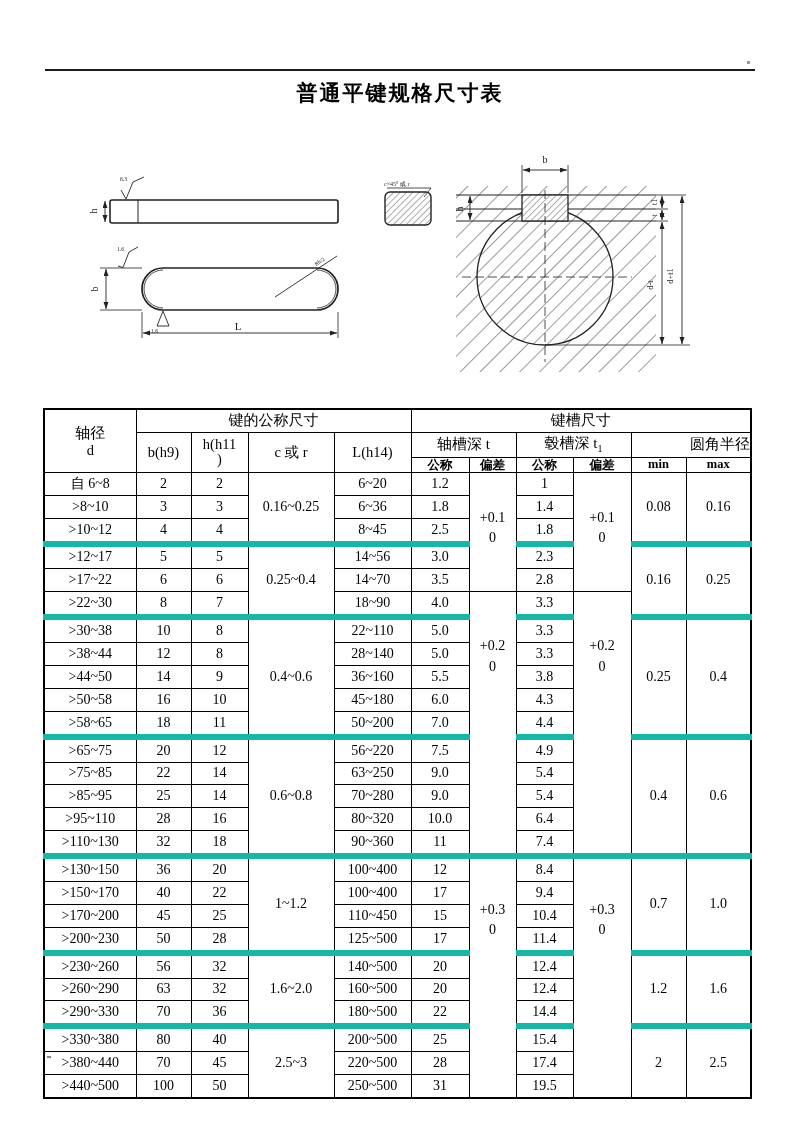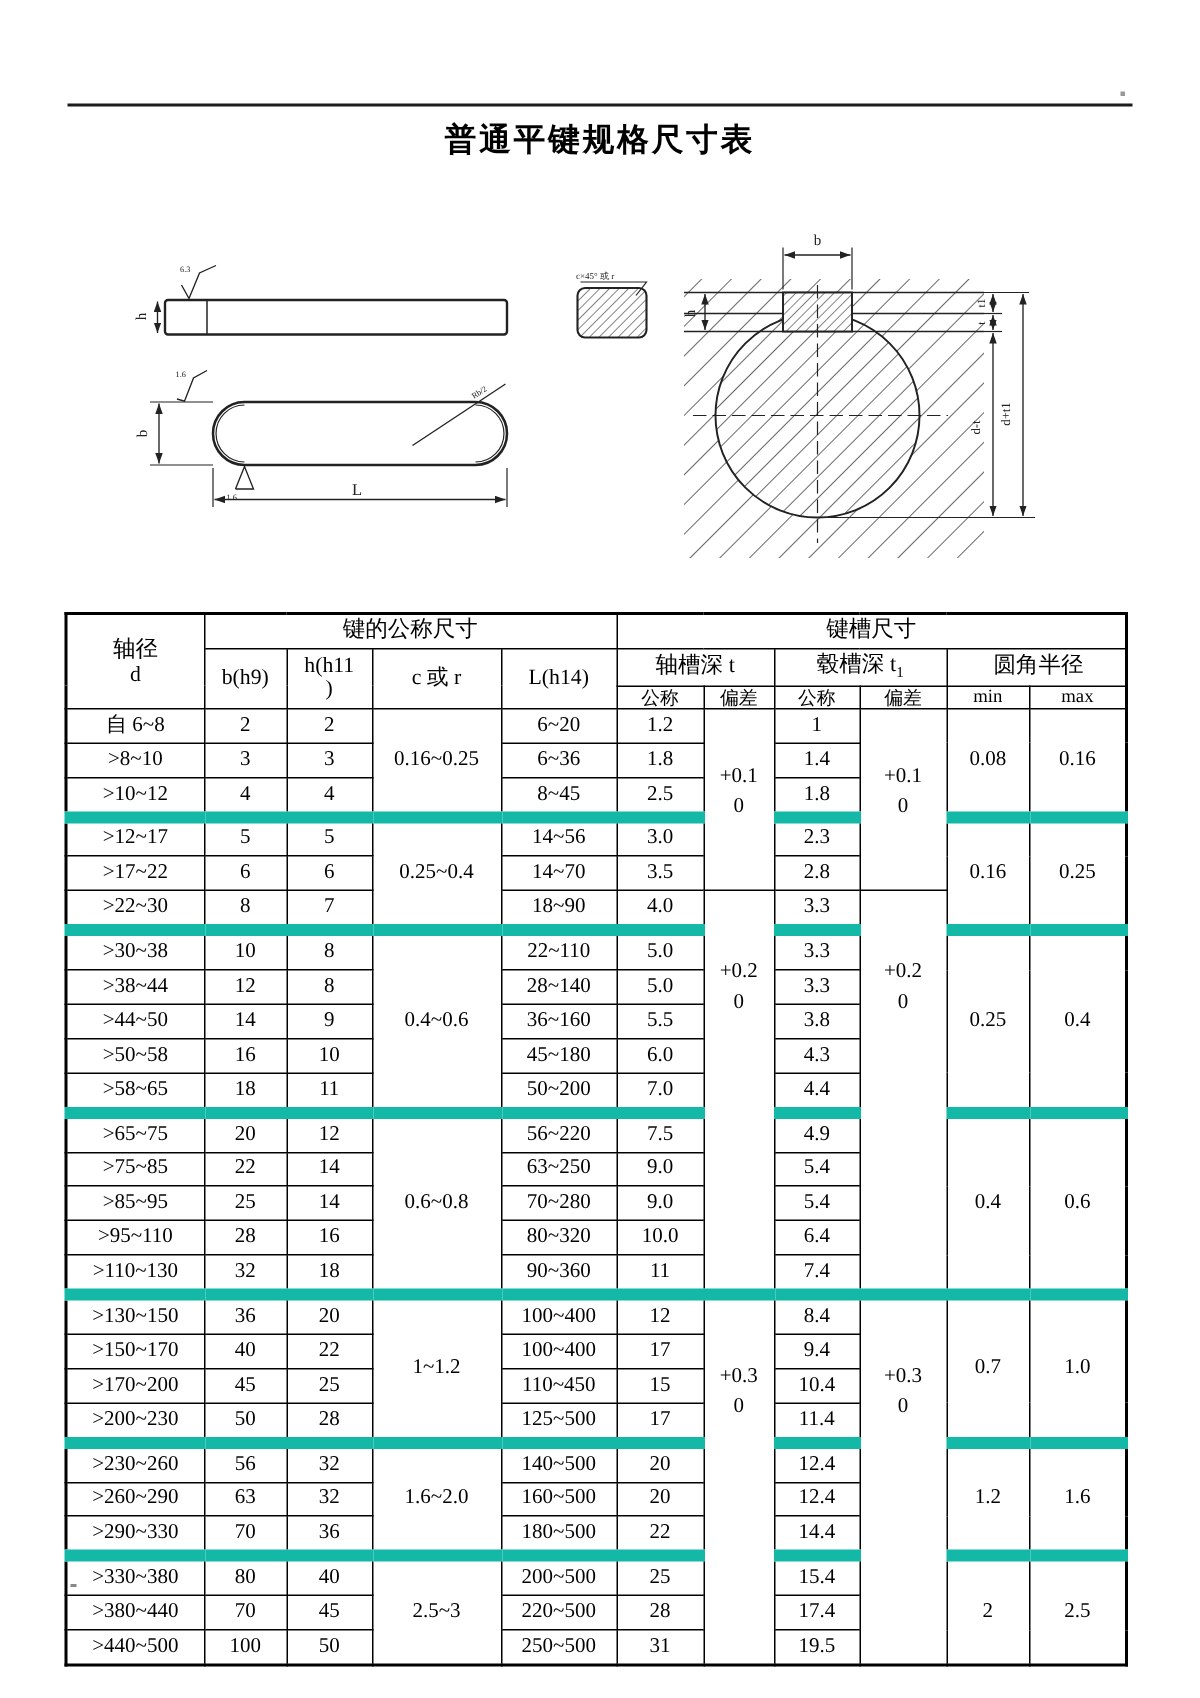--- a/index.html
+++ b/index.html
@@ -10,26 +10,26 @@
   .title{position:absolute;left:0;top:79px;width:800px;text-align:center;font-size:21px;font-weight:bold;letter-spacing:2px;}
   svg.draw{position:absolute;left:0;top:0;}
   svg .ln{stroke:#222;fill:none;}
   svg text{fill:#222;font-family:"Liberation Serif","DejaVu Serif",serif;}
   table.spec{position:absolute;left:43px;top:408px;width:707px;border-collapse:collapse;table-layout:fixed;border:2px solid #000;}
   .spec td,.spec th{border:1px solid #000;text-align:center;padding:0;overflow:hidden;font-weight:normal;line-height:1.15;}
   .spec thead th{font-size:15px;}
   .spec .hr1{height:23px;padding-left:48px;}
   .spec .hr2{height:25px;}
   .spec .hr3{height:14px;}
-  .spec .hr3 th{font-size:12.5px;}
+  .spec .hr3 th{font-size:12.5px;font-weight:bold;}
   .spec .dcell{line-height:1.35;font-size:15px;}
   .spec .latin{font-size:14.5px;line-height:1.05;}
-  .spec .fillet-h{text-align:center;padding-left:3px;}
+  .spec .fillet-h{text-align:right;padding-left:3px;}
   .spec tbody td{height:21.9px;font-size:14px;}
-  .spec tbody tr.gtop td{border-top:8px solid #14b8a6;font-family:Liberation Serif, serif;}
+  .spec tbody tr.gtop td{border-top:6px solid #14b8a6;font-family:Liberation Serif, serif;}
   .spec td.dev{vertical-align:top;white-space:pre-line;line-height:1.45;}
   .spec td.dev.g0{padding-top:35px;}
   .spec td.dev.g1{padding-top:44px;text-align:center;}
   .spec td.dev.g2{padding-top:41px;}
   sub{font-size:10px;}
 </style>
 </head>
 <body>
 
 <div class="rule-top"></div>

